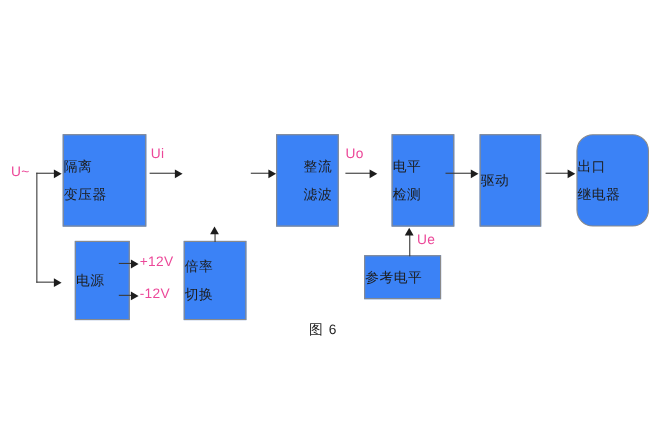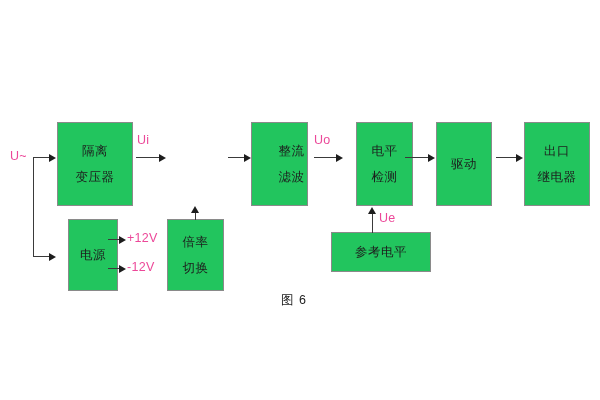--- a/index.html
+++ b/index.html
@@ -19,24 +19,23 @@
     position: relative;
     width: 600px;
     height: 400px;
   }
 
   
   .block {
     position: absolute;
     box-sizing: border-box;
     border: 1.4px solid #8a8a8a;
-    background: #22c55e;
+    background: #3b82f6;
     display: flex;
     flex-direction: column;
-    align-items: center;
     justify-content: center;
     font-size: 12.5px;
     line-height: 1.0;
     color: #1d1d1d;
     letter-spacing: 0.5px;
   }
   .block .ln {
     display: block;
     white-space: nowrap;
   }
@@ -113,29 +112,29 @@
   <div class="block" style="left:251px; top:122px; width:57px; height:84px;padding-left:24px;">
     <span class="ln">整流</span>
     <span class="ln">滤波</span>
   </div>
 
   <div class="block" style="left:344px; top:122px; width:57px; height:84px;margin-left:12px;">
     <span class="ln">电平</span>
     <span class="ln">检测</span>
   </div>
 
-  <div class="block" style="left:331px; top:232px; width:100px; height:40px;">
+  <div class="block" style="left:331px; top:232px; width:70px; height:40px;">
     <span class="ln">参考电平</span>
   </div>
 
   <div class="block" style="left:436px; top:122px; width:56px; height:84px;">
     <span class="ln">驱动</span>
   </div>
 
-  <div class="block" style="left:524px; top:122px; width:66px; height:84px;">
+  <div class="block" style="left:524px; top:122px; width:66px; height:84px;border-radius:15px;">
     <span class="ln">出口</span>
     <span class="ln">继电器</span>
   </div>
 
   <div class="vline" style="left:33px; top:157px; height:100px;"></div>
 
   <div class="hline" style="left:33px; top:157px; width:17px;"></div>
   <div class="ahead-r" style="left:49px; top:154px;"></div>
 
   <div class="hline" style="left:33px; top:256px; width:17px;"></div>

